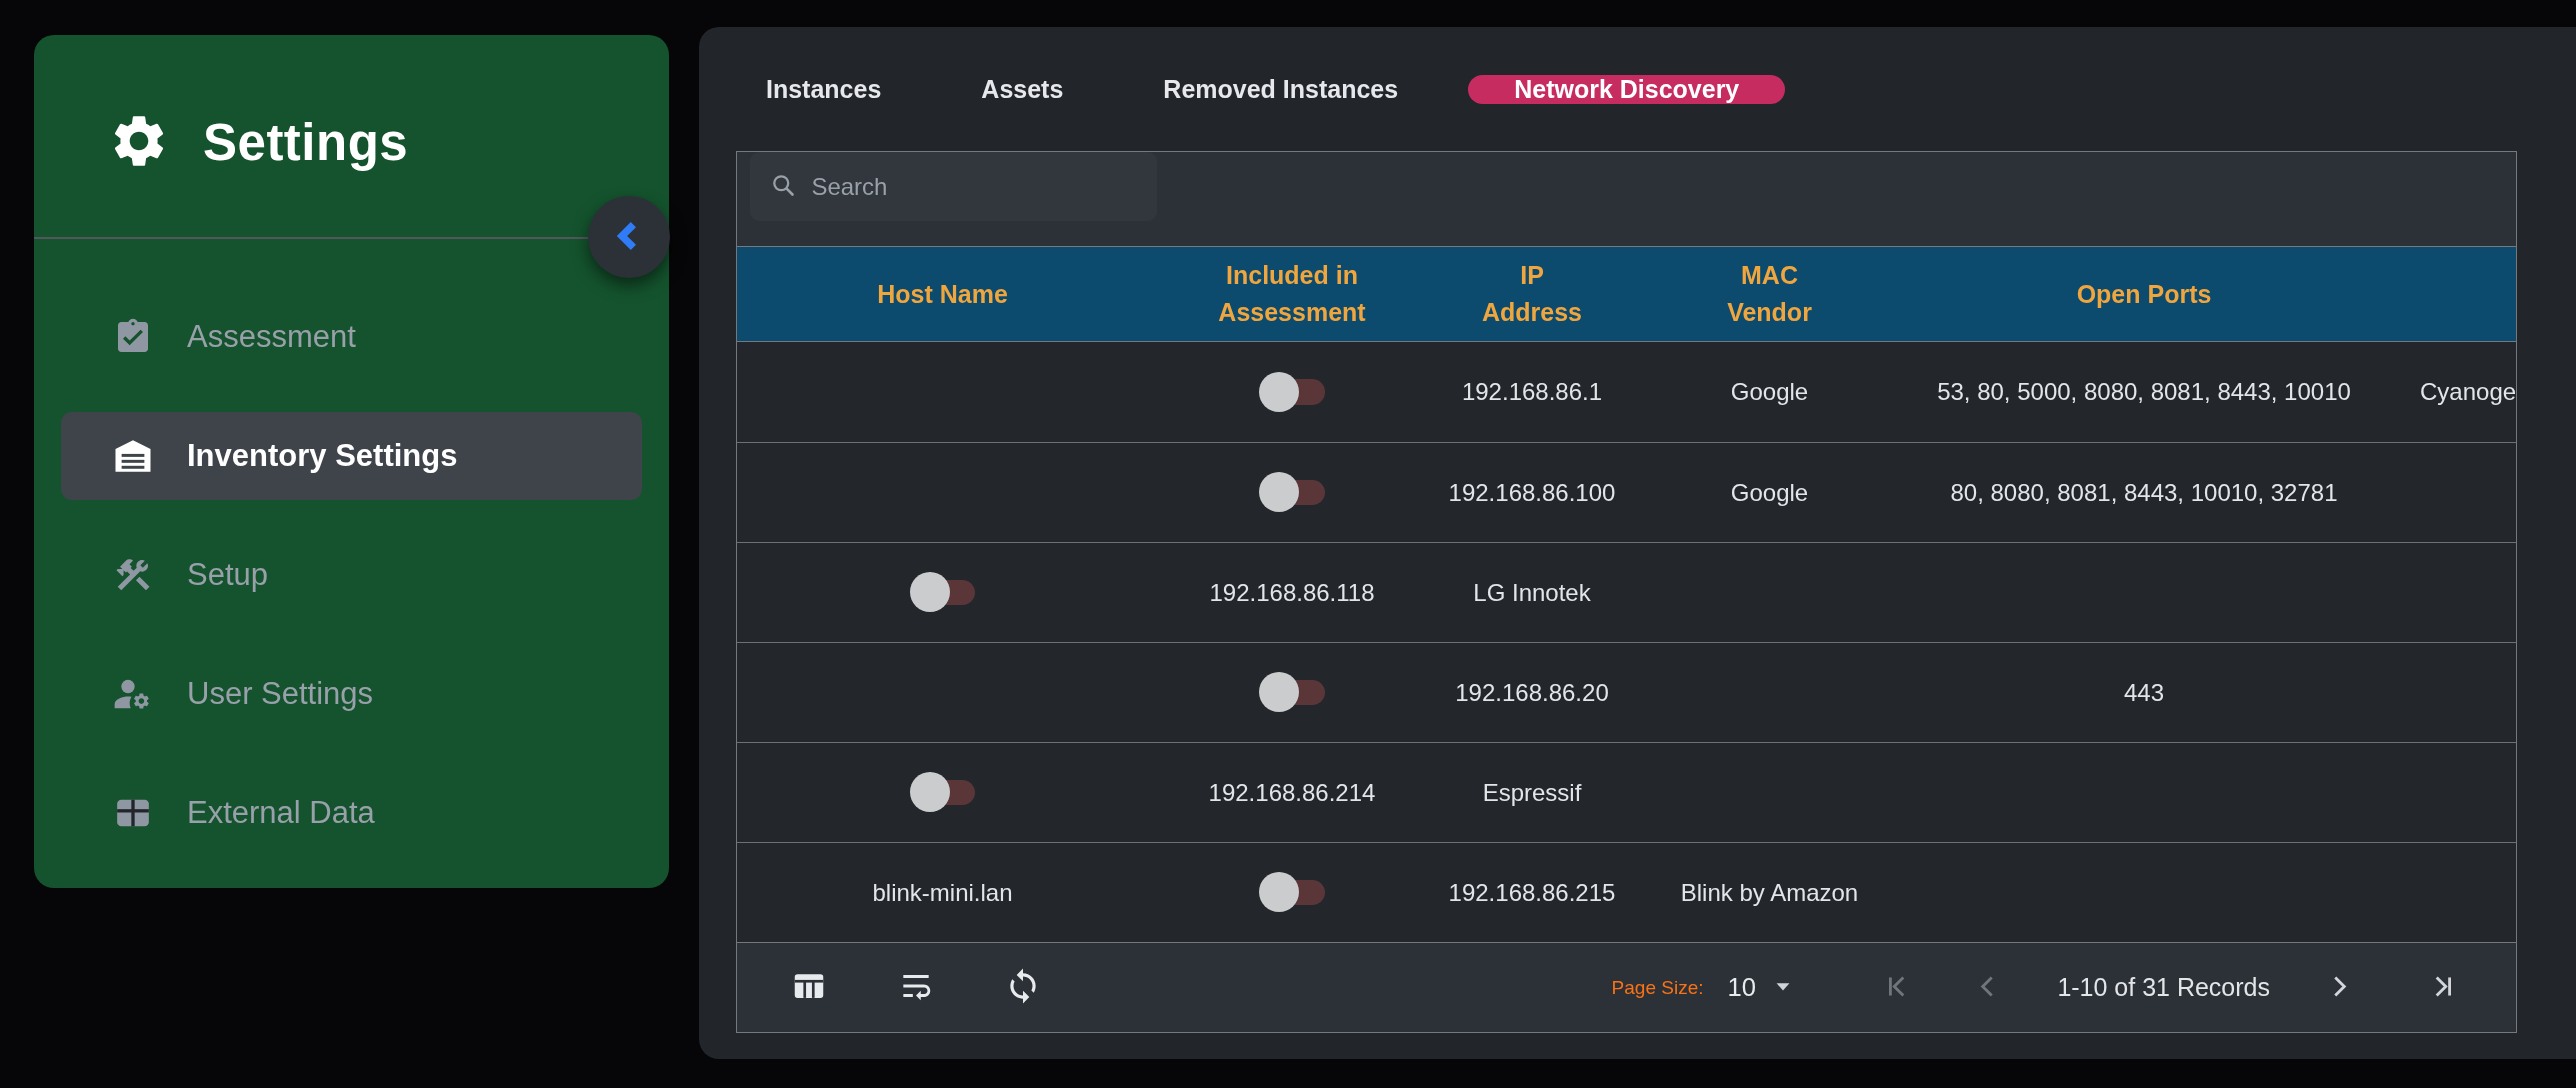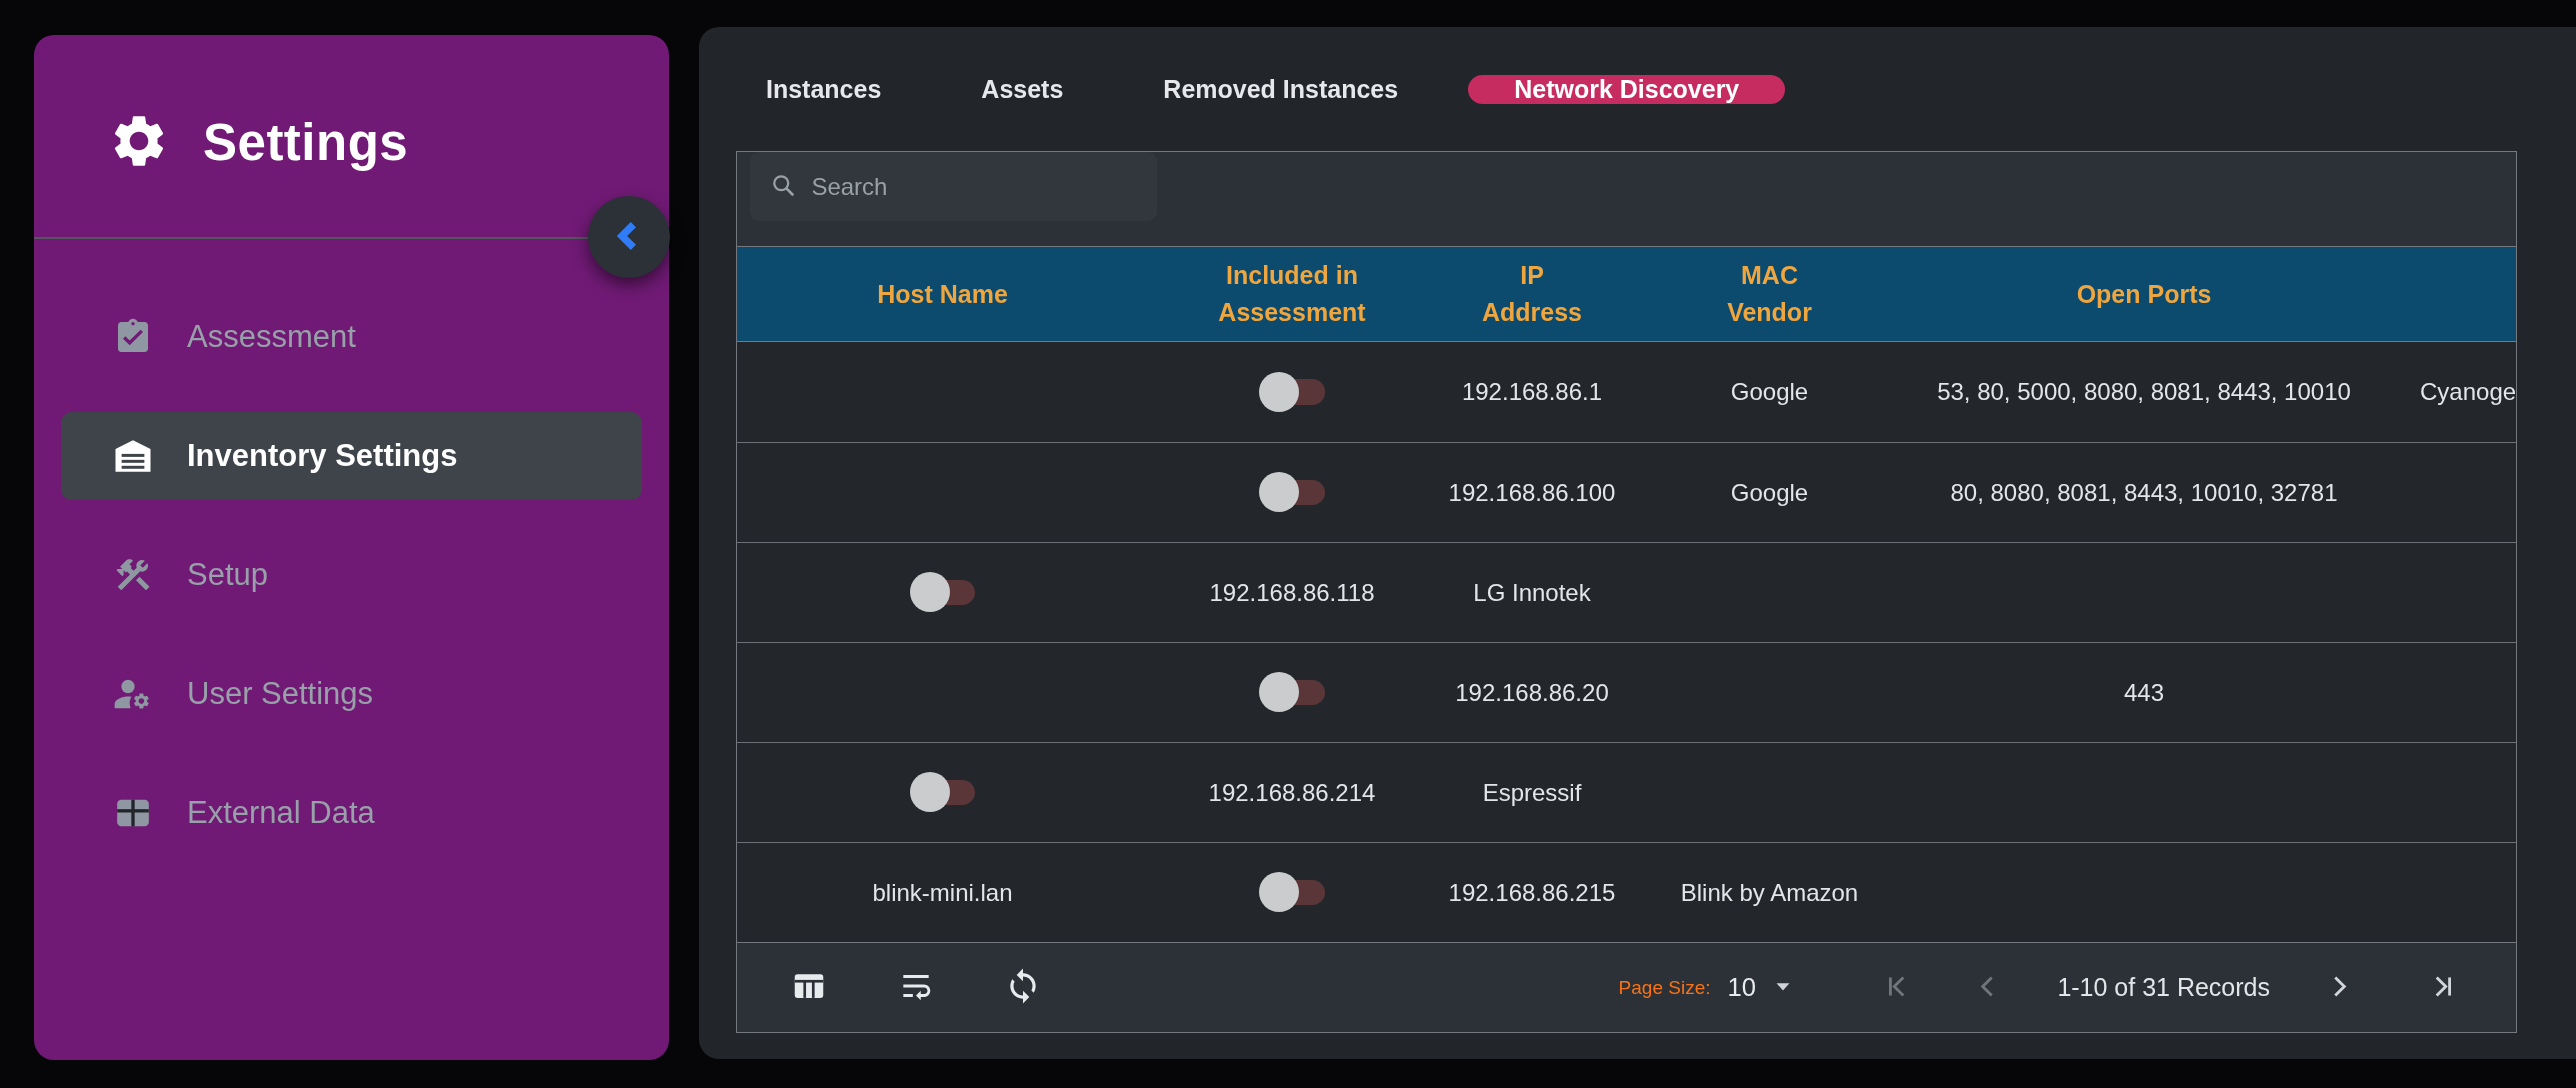--- a/index.html
+++ b/index.html
@@ -1,21 +1,21 @@
 <!DOCTYPE html>
 <html style="font-size:14.6px"><head>
 <meta charset="utf-8">
 <style>
   * { margin:0; padding:0; box-sizing:border-box; }
   html,body { width:2576px; height:1089px; background:#060608; overflow:hidden;
               font-family:"Liberation Sans", sans-serif; }
 
   
-  .sidebar { position:absolute; left:34px; top:35px; width:635px; height:1025px;
-             background:#701a75; border-radius:20px; }
+  .sidebar { position:absolute; left:34px; top:35px; width:635px; height:853px;
+             background:#14532d; border-radius:20px; }
   .sidebar-header { position:absolute; top:75px; left:74px; display:flex; align-items:center; gap:33px; }
   .sidebar-title { color:#ffffff; font-size:51px; font-weight:700; letter-spacing:0.5px; }
   .sidebar-divider { position:absolute; top:202px; left:0; width:100%; height:1.8px; background:#53575d; }
   .collapse-btn { position:absolute; top:161px; left:554px; width:82px; height:82px; border-radius:50%;
                   background:#2c3137; box-shadow:0 7.3px 16.4px rgba(0,0,0,.5); display:flex;
                   align-items:center; justify-content:center; border:none; cursor:pointer; }
   .nav { position:absolute; top:258px; left:0; right:0; display:flex; flex-direction:column; gap:31px; }
   .nav-item { height:88px; margin:0 27px; border-radius:11px; display:flex; align-items:center;
               padding-left:51px; gap:33px; color:#98a0a9; font-size:31px; font-weight:500; cursor:pointer; }
   .nav-item .ni { width:42px; height:42px; flex:0 0 42px; display:flex; align-items:center; justify-content:center; }
@@ -54,21 +54,21 @@
   .toggle .track { position:absolute; left:12.8px; top:8.2px; width:53px; height:25.6px; border-radius:12.8px; background:#5a3638; }
   .toggle .knob  { position:absolute; left:0; top:0.9px; width:40px; height:40px; border-radius:50%; background:#cbccce; }
 
   
   .tfooter { flex:1; background:#2c3037; border-top:1.8px solid #75797f; display:flex;
              align-items:center; padding:0 58px 0 53px; }
   .ftools { display:flex; align-items:center; gap:69px; }
   .icon-btn { background:transparent; border:none; cursor:pointer; display:flex; align-items:center; justify-content:center; }
   .pager { margin-left:auto; display:flex; align-items:center; }
   .ps-label { color:#f97316; font-size:19px; }
-  .ps-select { display:flex; align-items:center; gap:16.4px; margin-left:17px; cursor:pointer;
+  .ps-select { display:flex; align-items:center; gap:16.4px; margin-left:24px; cursor:pointer;
                background:transparent; border:none; }
   .ps-value { color:#e8ebee; font-size:25.6px; font-family:inherit; }
   .pg-btn { background:transparent; border:none; cursor:pointer; display:flex; align-items:center; }
   .pg-btn.dim { color:#70757c; }
   .pg-btn.lit { color:#d2d5d9; }
   .records { color:#e3e6e9; font-size:25px; margin:0 53px; }
   .gap-lg { margin-left:88px; } .gap-md { margin-left:60px; } .gap-sm { margin-left:73px; }
 </style>
 </head>
 <body>

